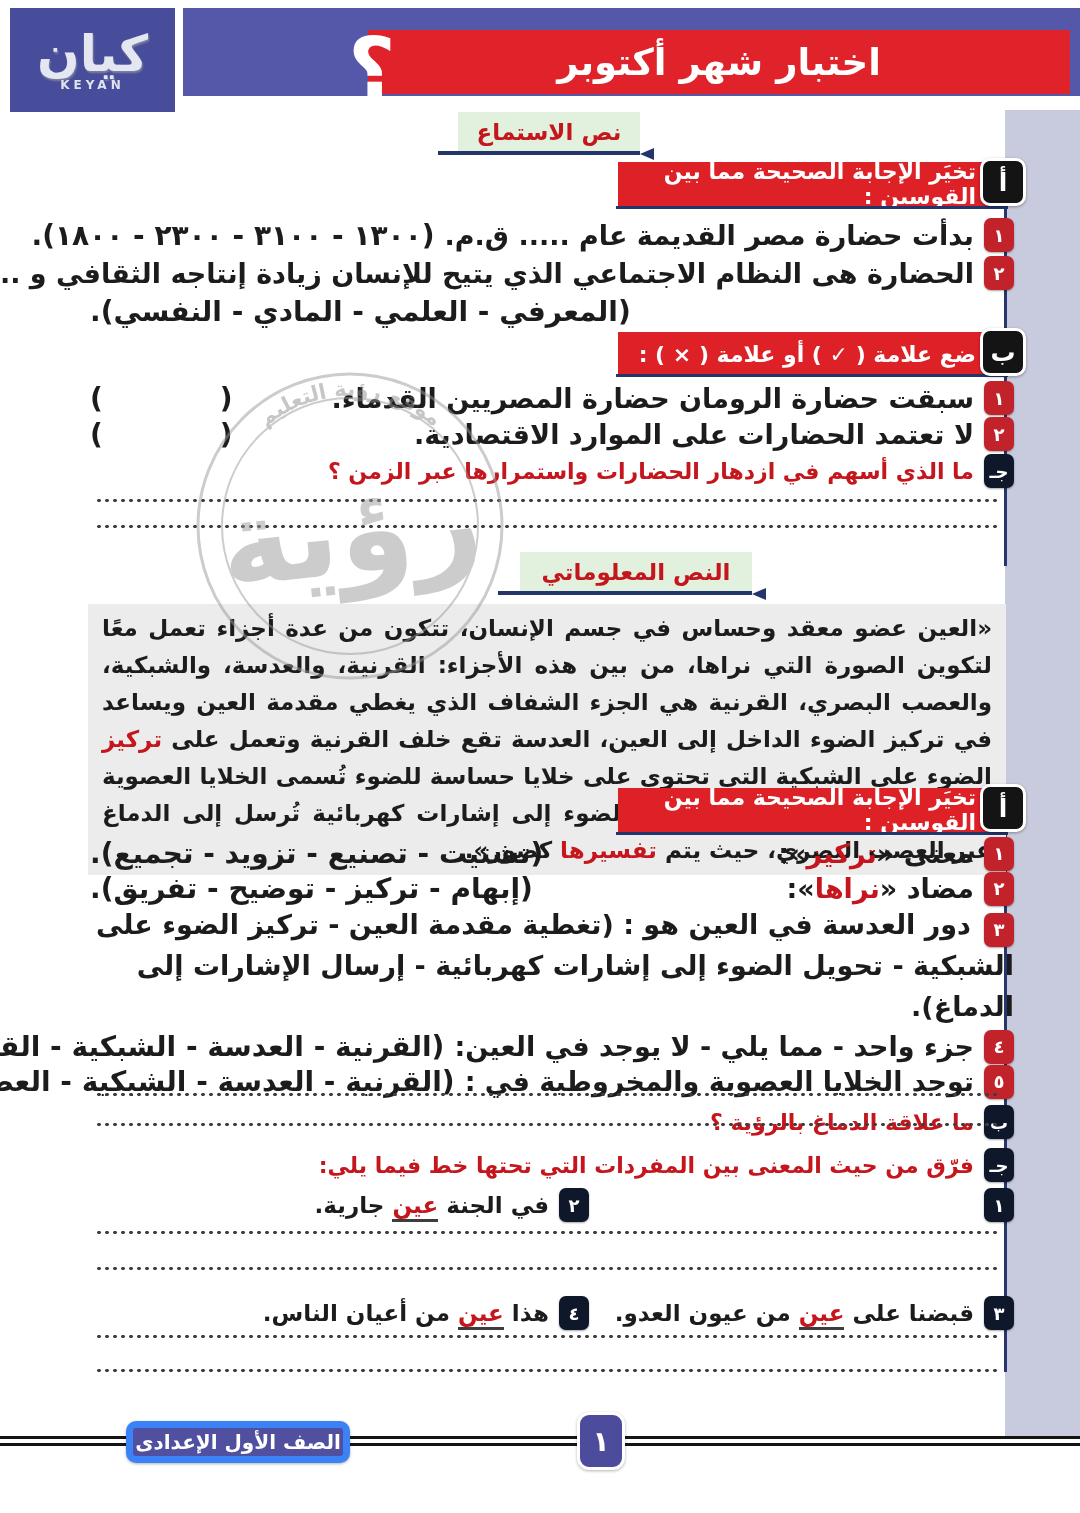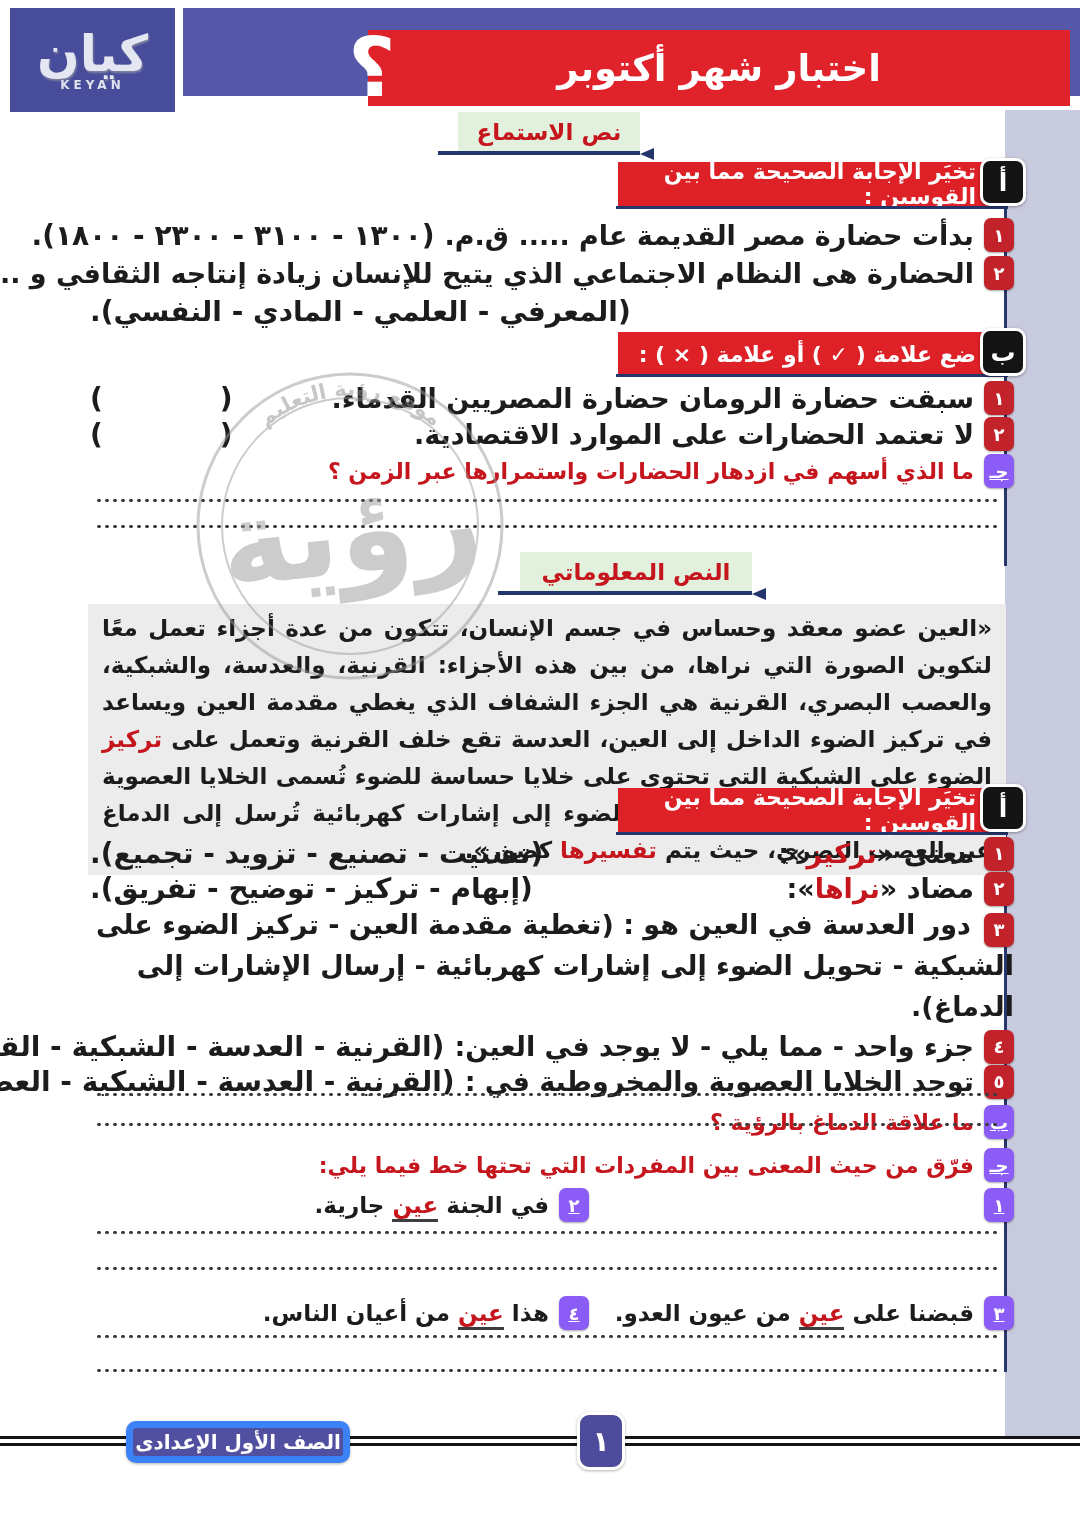--- a/index.html
+++ b/index.html
@@ -7,21 +7,21 @@
     width:1080px;height:1513px;position:relative;background:#ffffff;
     font-family:"DejaVu Sans", sans-serif;direction:rtl;overflow:hidden;
     color:#1c1c1c;
   }
   
   .logo{position:absolute;left:10px;top:8px;width:165px;height:104px;background:#474c9b;z-index:6;
         display:flex;flex-direction:column;align-items:center;justify-content:center;}
   .logo-ar{font-size:50px;font-weight:700;color:#e4e7f1;text-shadow:1px 2px 2px #7d82a0;line-height:52px;}
   .logo-en{font-size:12px;font-weight:700;color:#dfe3ee;letter-spacing:4px;margin-top:-2px;}
   .hbar{position:absolute;left:183px;top:8px;width:897px;height:88px;background:#5557a8;z-index:1;}
-  .hred{position:absolute;left:368px;top:30px;width:702px;height:76px;background:#e0222a;z-index:2;
+  .hred{position:absolute;left:368px;top:30px;width:702px;height:64px;background:#e0222a;z-index:2;
         display:flex;align-items:center;justify-content:center;}
   .htitle{color:#ffffff;font-size:37px;font-weight:700;}
   .hq{position:absolute;left:348px;top:20px;z-index:3;color:#ffffff;font-size:82px;font-weight:700;line-height:96px;}
   
   .strip{position:absolute;left:1005px;top:110px;width:75px;height:1327px;background:#c8cadd;z-index:0;}
   .vline{position:absolute;left:1004px;width:3px;background:#27366b;z-index:1;}
   
   .glabel{position:absolute;height:40px;background:#e2f0de;z-index:2;
           display:flex;align-items:center;justify-content:center;}
   .glabel span{color:#c5161d;font-size:23px;font-weight:700;}
@@ -39,21 +39,21 @@
   
   .rows{position:absolute;left:90px;width:924px;z-index:2;}
   .row{display:flex;align-items:center;gap:10px;height:38px;}
   .row.h36{height:36px;}
   .row.h35{height:35px;}
   .qtext{font-size:27px;font-weight:700;white-space:nowrap;}
   .opts{font-size:28px;font-weight:700;margin-inline-start:auto;white-space:nowrap;}
   .nbadge{flex:0 0 auto;width:30px;height:34px;border-radius:7px;background:#c2232b;color:#fff;
           display:flex;align-items:center;justify-content:center;font-size:18px;font-weight:700;
           box-shadow:0 1px 2px rgba(0,0,0,.35);}
-  .nbadge.dark{background:#8b5cf6;text-decoration:underline;}
+  .nbadge.dark{background:#0f172a;}
   .redline{color:#c5161d;font-size:22px;font-weight:700;white-space:nowrap;}
   .block{display:block;height:auto;line-height:37px;}
   .block .nbadge{display:inline-flex;vertical-align:middle;margin-left:8px;}
   .block .qtext{white-space:normal;}
   .rw{color:#c5161d;}
   .uw{color:#c5161d;border-bottom:3px solid #3d3d3d;padding-bottom:1px;}
   
   .dots{position:absolute;left:95px;width:905px;height:5px;z-index:2;
         background-image:radial-gradient(circle,#3f3f3f 1.7px,transparent 1.9px);
         background-size:8px 5px;background-repeat:repeat-x;}

